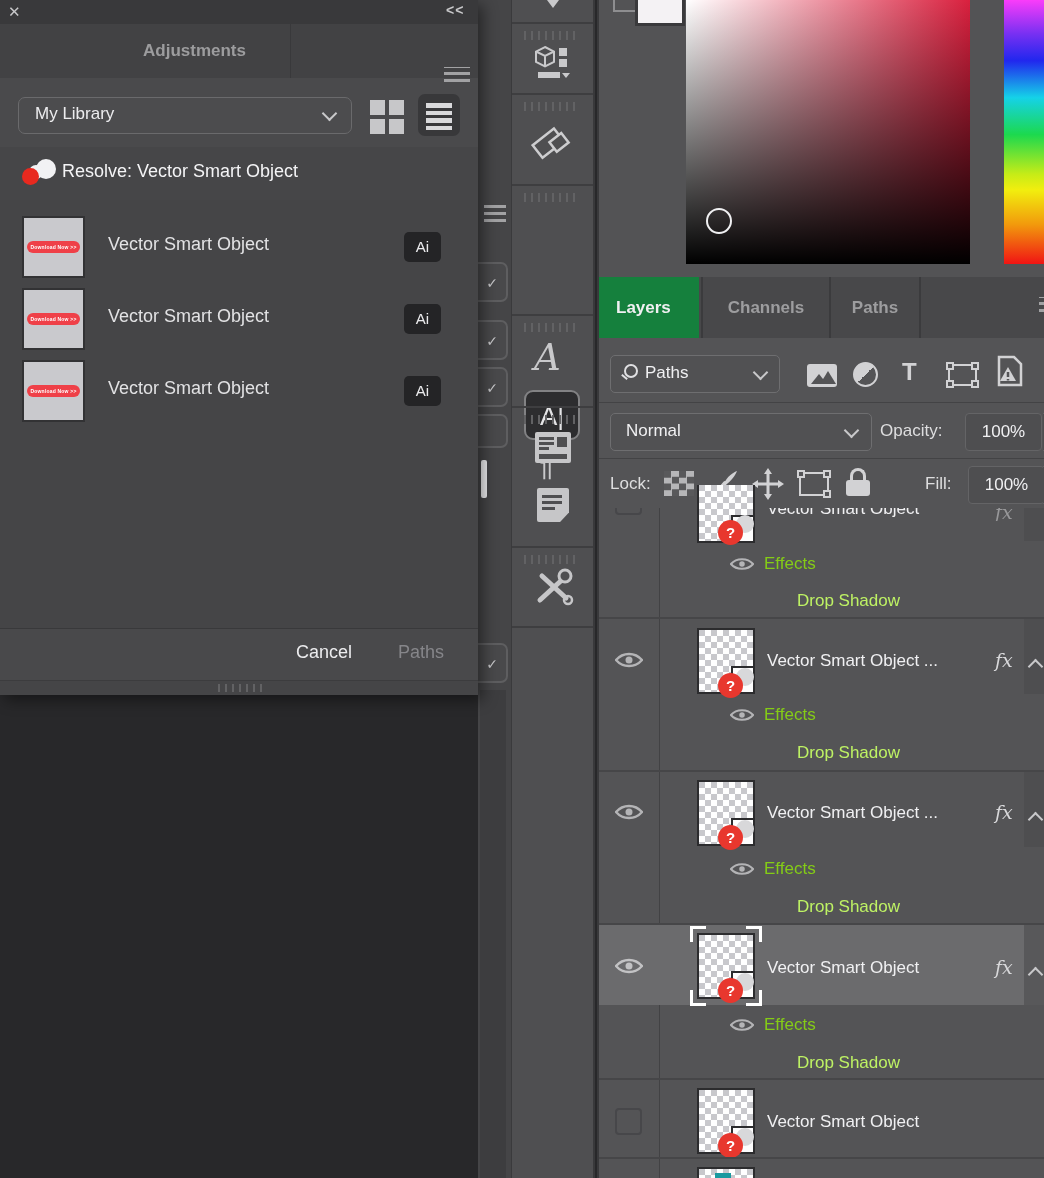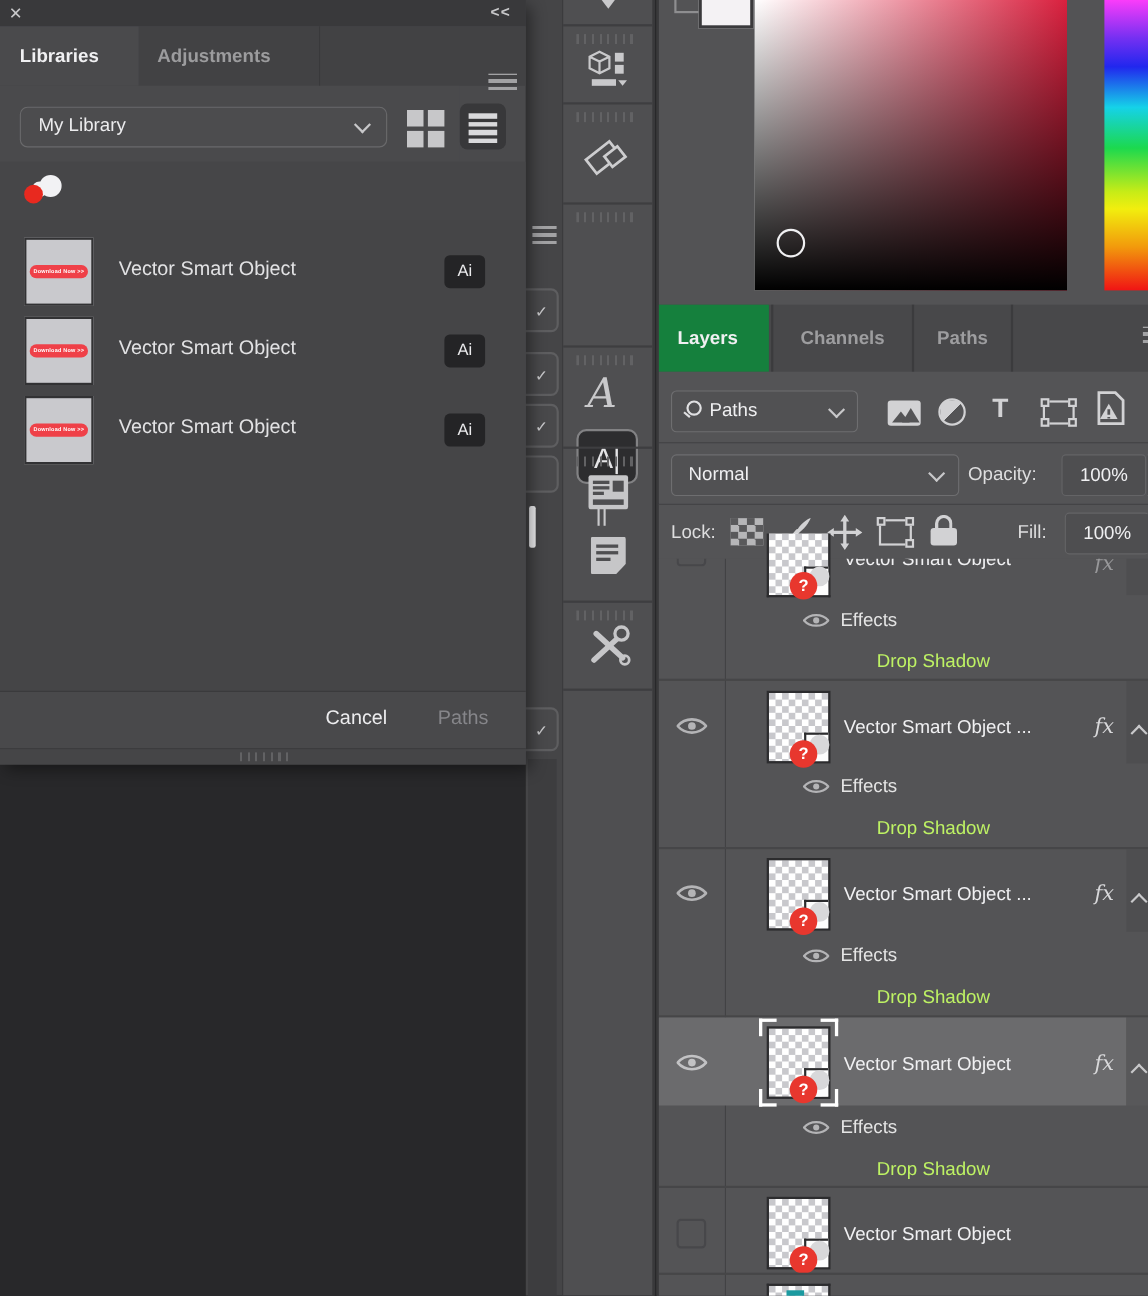--- a/index.html
+++ b/index.html
@@ -123,21 +123,21 @@
          background:repeating-conic-gradient(#ffffff 0 90deg,#c8c8cc 90deg 180deg) 0 0/12px 12px;}
   .notch{position:absolute;right:0;bottom:0;width:22px;height:26px;background:#fdfdfd;border-left:2px solid #2c2c2e;border-top:2px solid #2c2c2e;box-sizing:border-box;}
   .qbadge{position:absolute;width:40px;height:32px;}
   .qb-cloud{position:absolute;right:2px;top:0;width:18px;height:18px;border-radius:50%;background:#d8d8da;}
   .qb-cloud2{position:absolute;right:14px;top:7px;width:13px;height:13px;border-radius:50%;background:#d8d8da;}
   .qb-red{position:absolute;left:2px;bottom:2px;width:25px;height:25px;border-radius:50%;background:#e8372e;
           color:#fff;font-size:15px;font-weight:bold;text-align:center;line-height:25px;}
   .lname{position:absolute;left:168px;font-size:17px;color:#f0f0f2;white-space:nowrap;}
   .fx{position:absolute;left:396px;font-family:"DejaVu Serif","Liberation Serif",serif;font-style:italic;font-size:19px;color:#d8d8da;}
   .fxdim{color:#98989a;}
-  .effText{position:absolute;left:165px;font-size:17px;color:#e5e5e5;}
+  .effText{position:absolute;left:165px;font-size:17px;color:#84cc16;}
   .dsText{position:absolute;left:198px;font-size:17px;color:#bef264;}
   .eyeWrap{position:absolute;left:16px;width:28px;height:18px;}
   .effEye{position:absolute;left:131px;width:24px;height:16px;}
   .hideBox{position:absolute;left:16px;width:27px;height:27px;border:2px solid #47474a;border-radius:4px;box-sizing:border-box;}
   .bracket{position:absolute;width:13px;height:13px;}
   .bk-tl{border-left:3px solid #fff;border-top:3px solid #fff;}
   .bk-tr{border-right:3px solid #fff;border-top:3px solid #fff;}
   .bk-bl{border-left:3px solid #fff;border-bottom:3px solid #fff;}
   .bk-br{border-right:3px solid #fff;border-bottom:3px solid #fff;}
   .clip{overflow:hidden;position:absolute;}
@@ -218,21 +218,20 @@
     </div>
     <div class="sec" style="top:628px;height:550px;border-bottom:none;"></div>
   </div>
 
   <div id="libPanel" class="abs">
     <div id="libTitle" class="abs">
       <div id="libClose" class="abs"><span>✕</span></div>
       <div id="libCollapse" class="abs"><span>&lt;&lt;</span></div>
     </div>
     <div id="libTabs" class="abs">
-      <div id="tabLibraries" class="libtab">Libraries</div>
       <div id="tabAdjustments" class="libtab">Adjustments</div>
       <div id="libMenu" class="abs hbars"></div>
     </div>
     <div id="libBody" class="abs">
       <div id="libSelect" class="abs">
         <span>My Library</span>
         <i class="chev-down"></i>
       </div>
       <div id="gridBtn" class="abs">
         <i class="gsq" style="left:2px;top:2px;"></i>
@@ -245,20 +244,21 @@
           <i class="lbar" style="top:16.5px;"></i>
           <i class="lbar" style="top:24px;"></i>
           <i class="lbar" style="top:31.5px;"></i>
       </div>
       <div id="resolveBand" class="abs">
         <div id="resolveCloud" class="abs">
           <i class="cloud-big"></i>
             <i class="cloud-small"></i>
             <i class="cloud-red"></i>
         </div>
+        <div id="resolveText" class="abs">Resolve: Vector Smart Object</div>
       </div>
       <div id="libList" class="abs">
         <div class="libItem" style="top:16px;">
           <div class="libThumb">
             <div class="libPill">Download Now &gt;&gt;</div>
           </div>
           <div class="libName">Vector Smart Object</div>
           <div class="aiBadge">Ai</div>
         </div>
         <div class="libItem" style="top:88px;">

